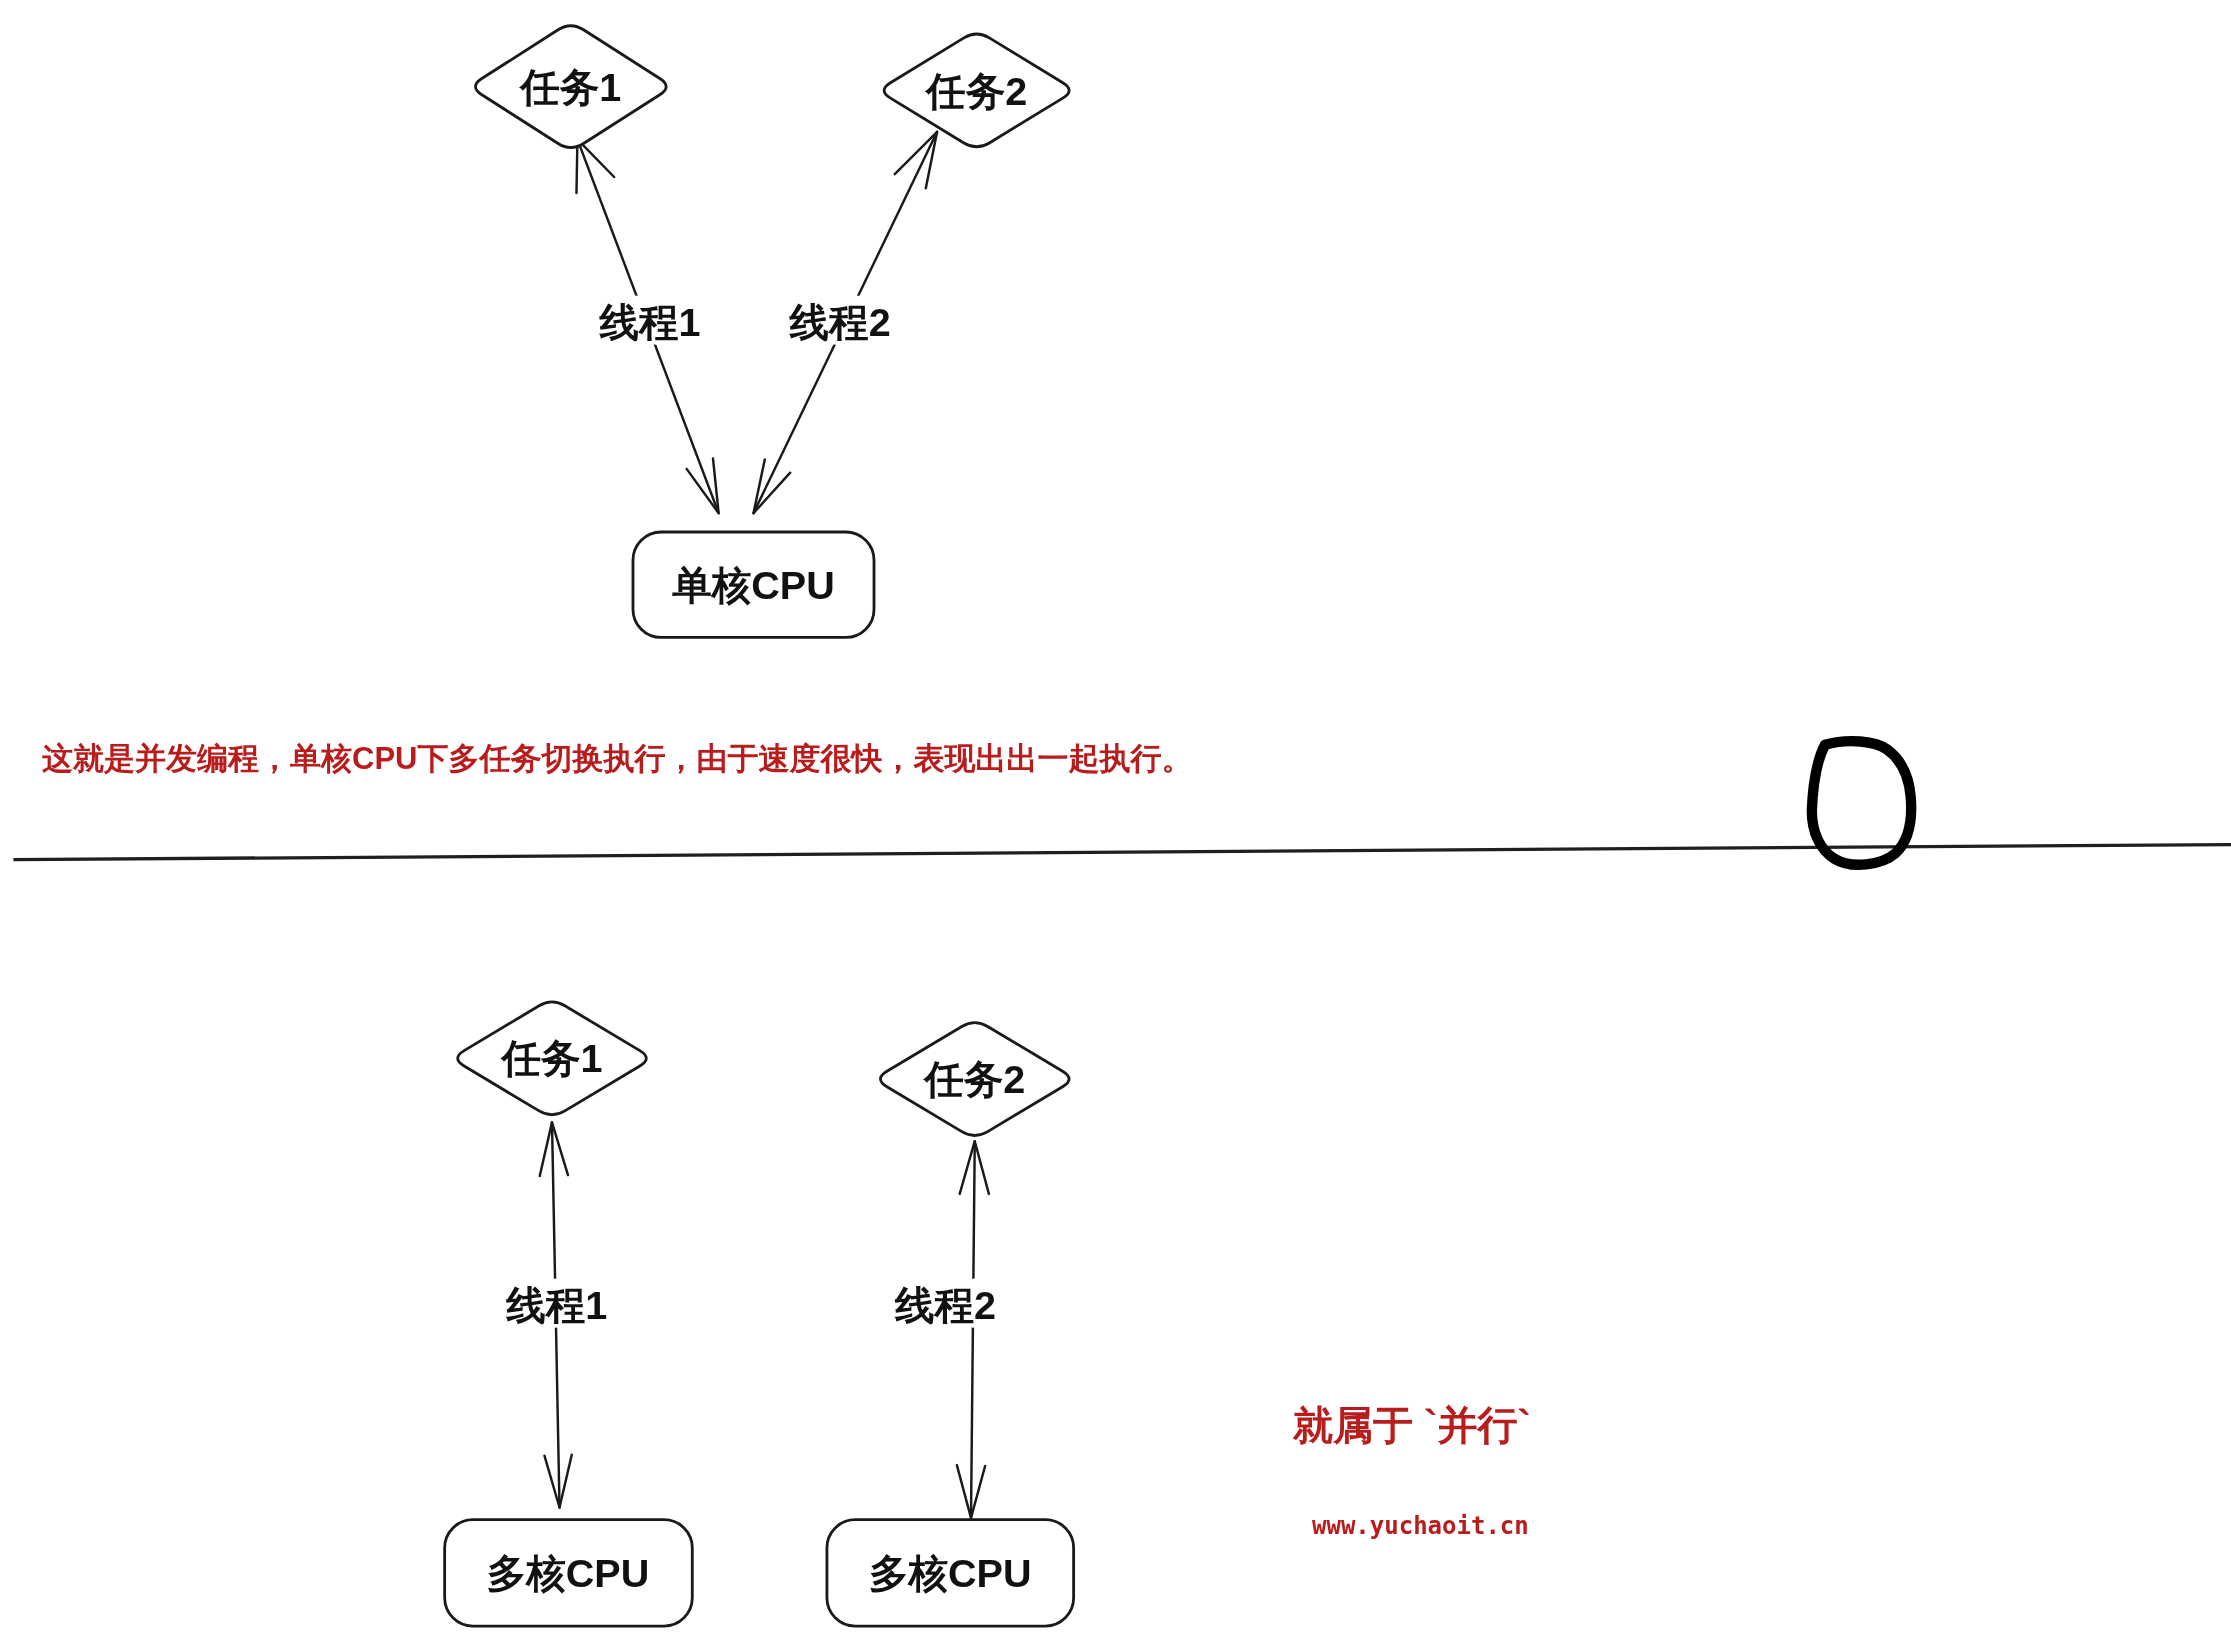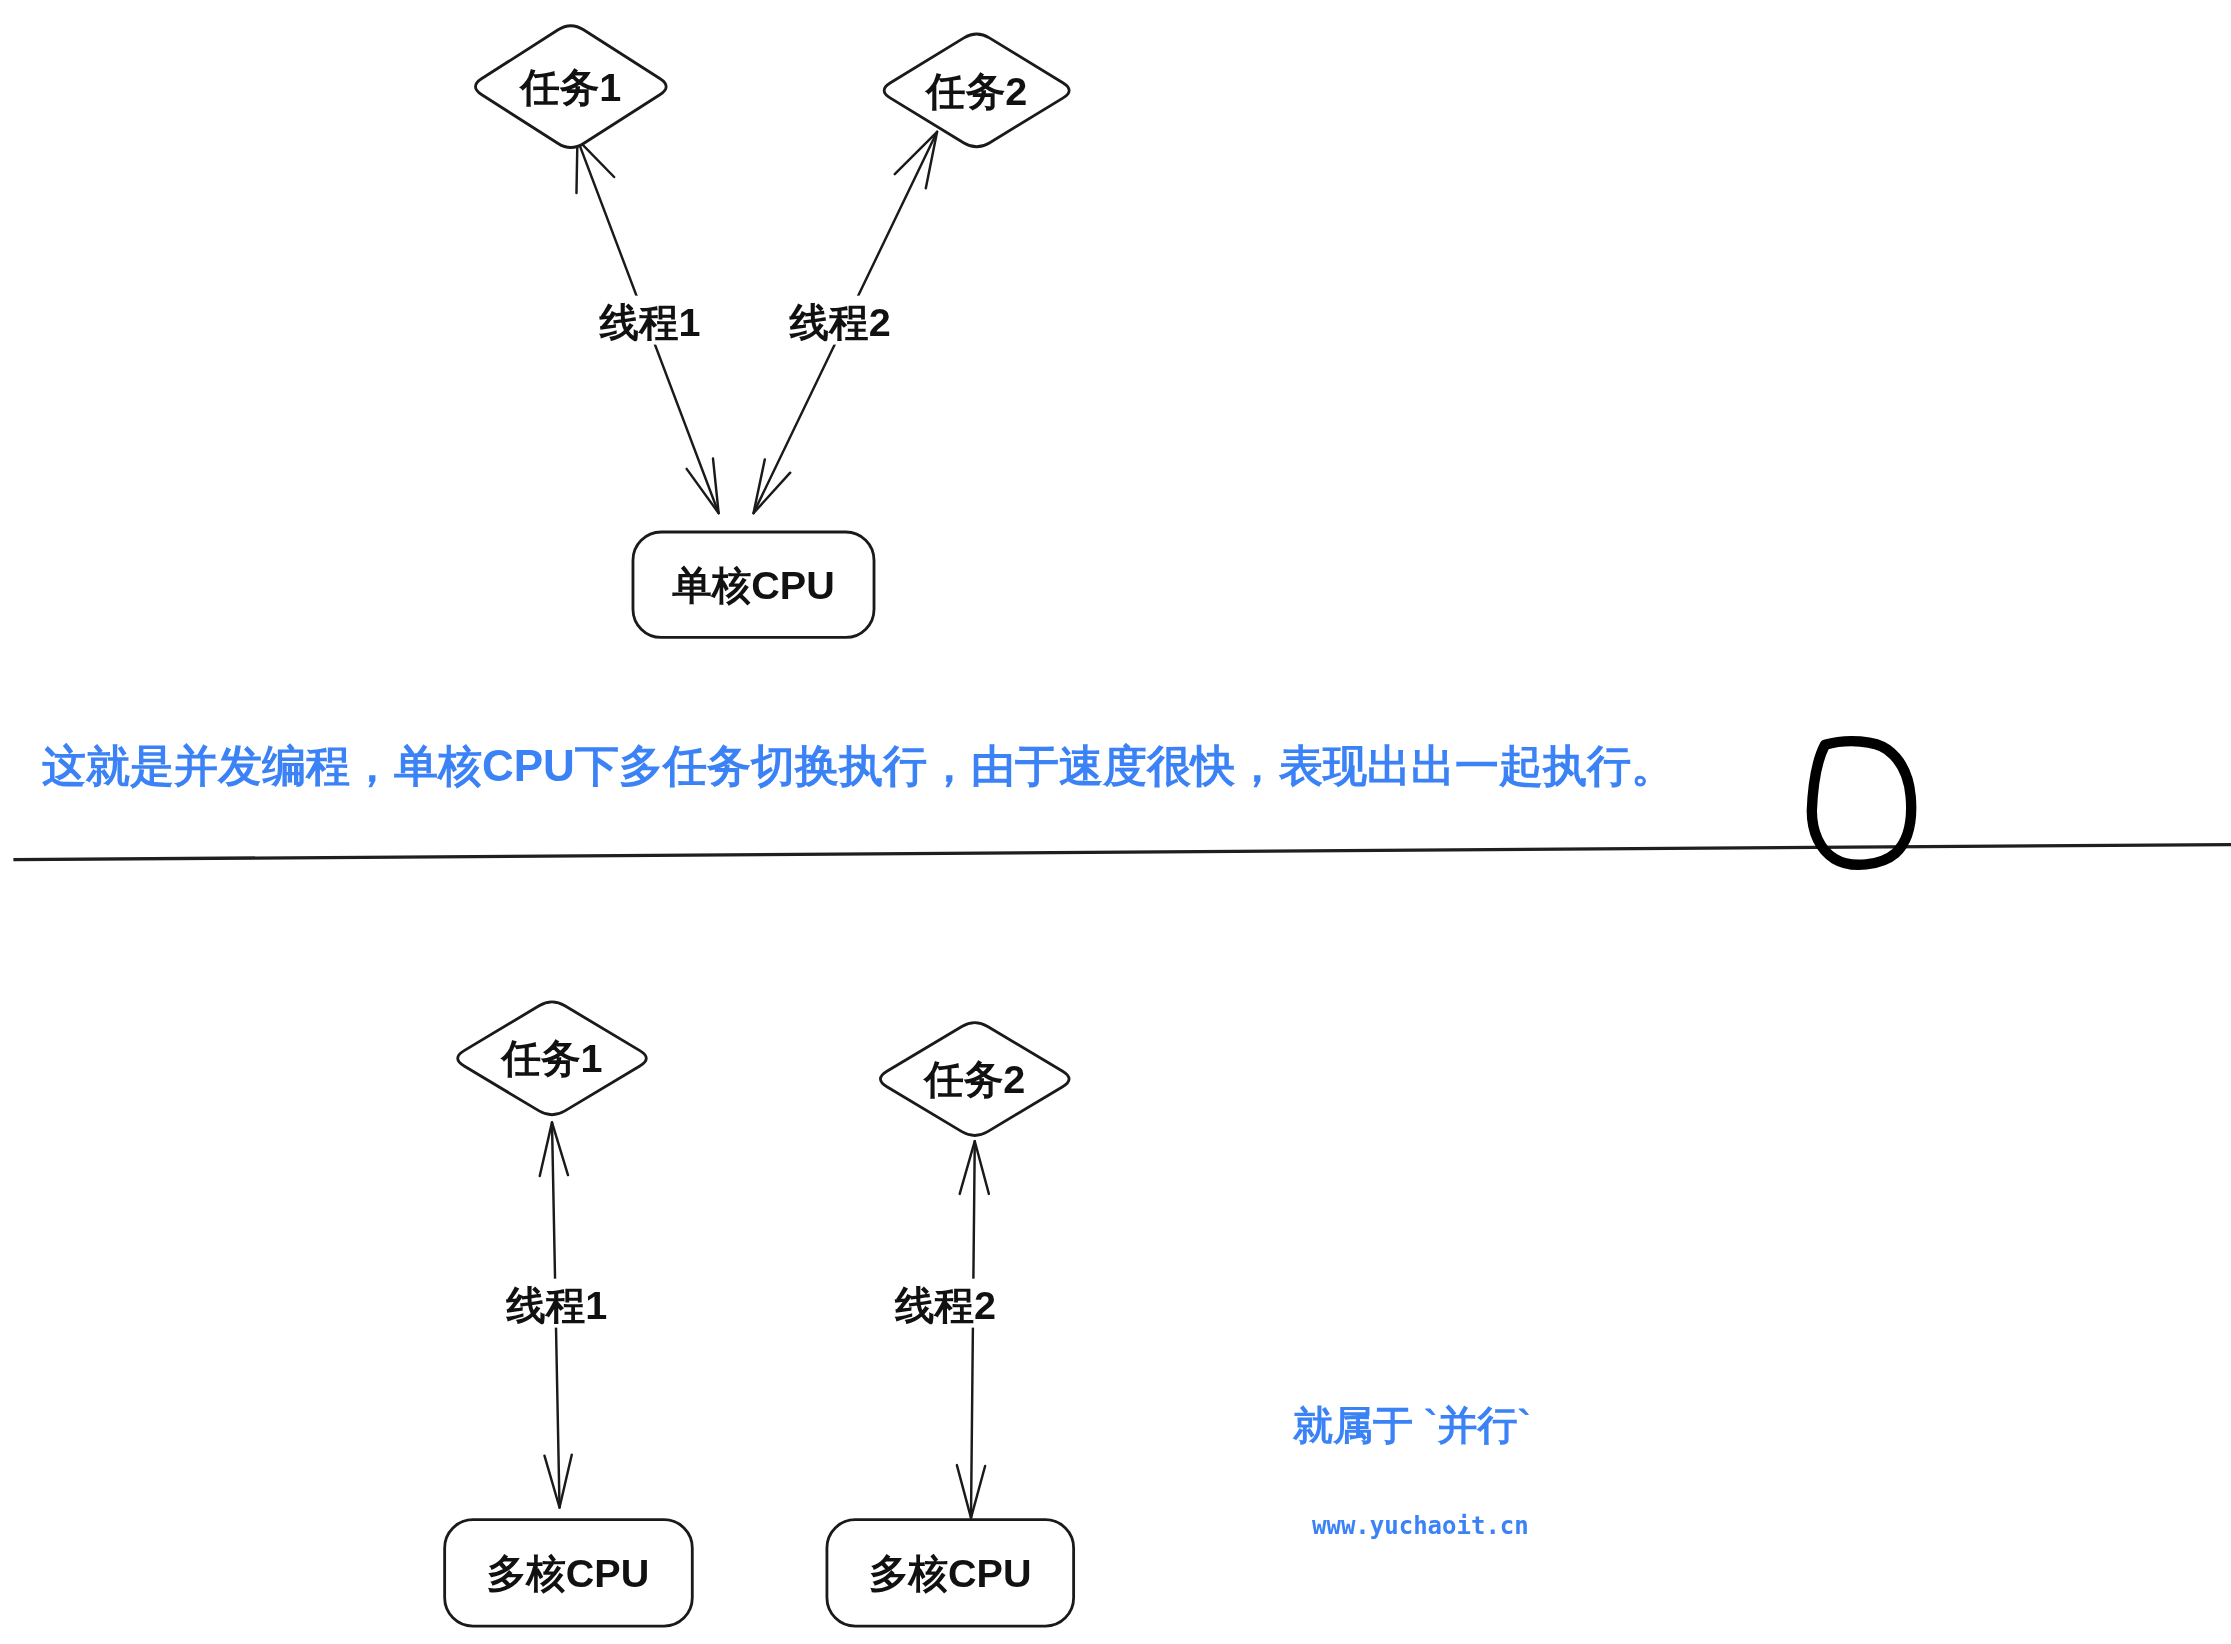--- a/index.html
+++ b/index.html
@@ -7,21 +7,21 @@
     padding: 0;
     background: #ffffff;
   }
   #canvas {
     position: relative;
     width: 2232px;
     height: 1644px;
     background: #ffffff;
     overflow: hidden;
     font-family: "Liberation Sans", "DejaVu Sans", sans-serif;
-    color: #3b82f6;
+    color: #b91c1c;
   }
   #diagram-svg {
     position: absolute;
     left: 0;
     top: 0;
   }
   #diagram-svg path.shape,
   #diagram-svg rect.shape {
     fill: #ffffff;
     stroke: #1a1a1a;
@@ -50,21 +50,21 @@
   }
   #diagram-svg text {
     font-family: "Liberation Sans", "DejaVu Sans", sans-serif;
     font-size: 42px;
     font-weight: 600;
     fill: #111111;
     text-anchor: middle;
   }
   .para {
     position: absolute;
-    font-size: 44px;
+    font-size: 31px;
     font-weight: 600;
     line-height: 1.2;
     white-space: nowrap;
     letter-spacing: 0;
   }
   .side-line {
     position: absolute;
     font-size: 40px;
     font-weight: 600;
     white-space: nowrap;

